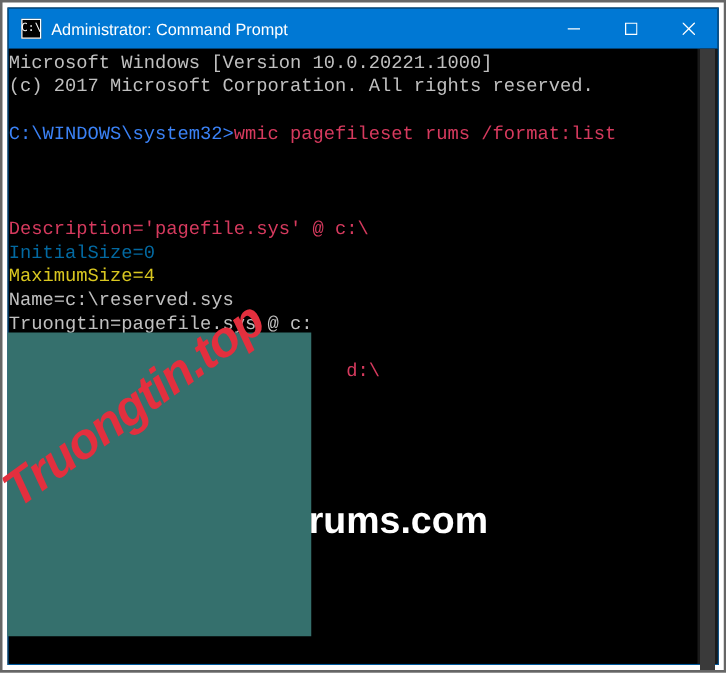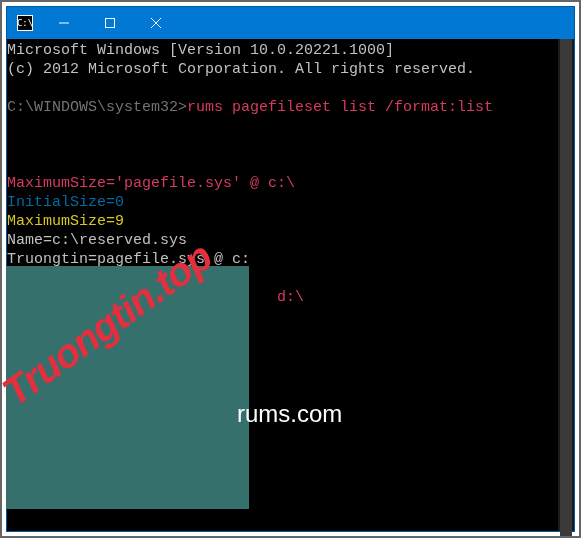--- a/index.html
+++ b/index.html
@@ -92,21 +92,21 @@
   position: relative;
 }
 .scrollbar-thumb {
   position: absolute;
   top: 0;
   left: 2px;
   right: 2px;
   height: 520px;
   background: #3a3a3a;
 }
-.t-white { color: #737373; text-align: right; }
+.t-white { color: #3b82f6; text-align: right; }
 .t-crimson { color: #d63a5e; }
 .t-green { color: #0369a1; }
 .t-yellow { color: #d9c720; }
 .overlay-box {
   position: absolute;
   left: 4px;
   top: 264px;
   width: 243px;
   height: 243px;
   background: #35706d;
@@ -119,37 +119,38 @@
   font-size: 40px;
   font-weight: 900;
   font-style: italic;
   color: #e32f3e;
   transform: rotate(-36deg);
   letter-spacing: -1px;
   pointer-events: none;
 }
 .overlay-site {
   position: absolute;
-  left: 235px;
+  left: 245px;
   top: 398px;
   font-family: Arial, sans-serif;
-  font-size: 24px;
-  font-weight: 400;
+  font-size: 30px;
+  font-weight: 700;
   color: #ffffff;
   pointer-events: none;
 }
 </style>
 </head>
 <body>
 
 <div class="frame">
   <div class="window">
 
     <div class="titlebar">
       <div class="titlebar-icon">C:\</div>
+      <div class="titlebar-title">Administrator: Command Prompt</div>
       <div class="titlebar-controls">
         <div class="titlebar-btn" title="Minimize">
           <svg viewBox="0 0 10 10">
               <line x1="0" y1="5" x2="10" y2="5" stroke="#fff" stroke-width="1"></line>
             </svg>
         </div>
         <div class="titlebar-btn" title="Maximize">
           <svg viewBox="0 0 10 10">
               <rect x="0.5" y="0.5" width="9" height="9" stroke="#fff" stroke-width="1" fill="none"></rect>
             </svg>
@@ -158,29 +159,29 @@
           <svg viewBox="0 0 10 10">
               <line x1="0" y1="0" x2="10" y2="10" stroke="#fff" stroke-width="1"></line>
               <line x1="10" y1="0" x2="0" y2="10" stroke="#fff" stroke-width="1"></line>
             </svg>
         </div>
       </div>
     </div>
 
     <div class="terminal-body">
       <div class="terminal"><span>Microsoft Windows [Version 10.0.20221.1000]</span>
-<span>(c) 2012 Microsoft Corporation. All rights reserved.</span>
+<span>(c) 2017 Microsoft Corporation. All rights reserved.</span>
 
-<span class="t-white">C:\WINDOWS\system32&gt;</span><span class="t-crimson">rums pagefileset list /format:list</span>
+<span class="t-white">C:\WINDOWS\system32&gt;</span><span class="t-crimson">wmic pagefileset rums /format:list</span>
 
 
 
-<span class="t-crimson">MaximumSize='pagefile.sys' @ c:\</span>
+<span class="t-crimson">Description='pagefile.sys' @ c:\</span>
 <span class="t-green">InitialSize=0</span>
-<span class="t-yellow">MaximumSize=9</span>
+<span class="t-yellow">MaximumSize=4</span>
 <span>Name=c:\reserved.sys</span>
 <span>Truongtin=pagefile.sys @ c:</span>
 
 <span style="visibility:hidden">XXXXXXXXXXXXXXXXXXXXXXXXXXXXX</span><span class="t-crimson"> d:\</span></div>
       <div class="scrollbar">
         <div class="scrollbar-thumb"></div>
       </div>
     </div>
 
   </div>

